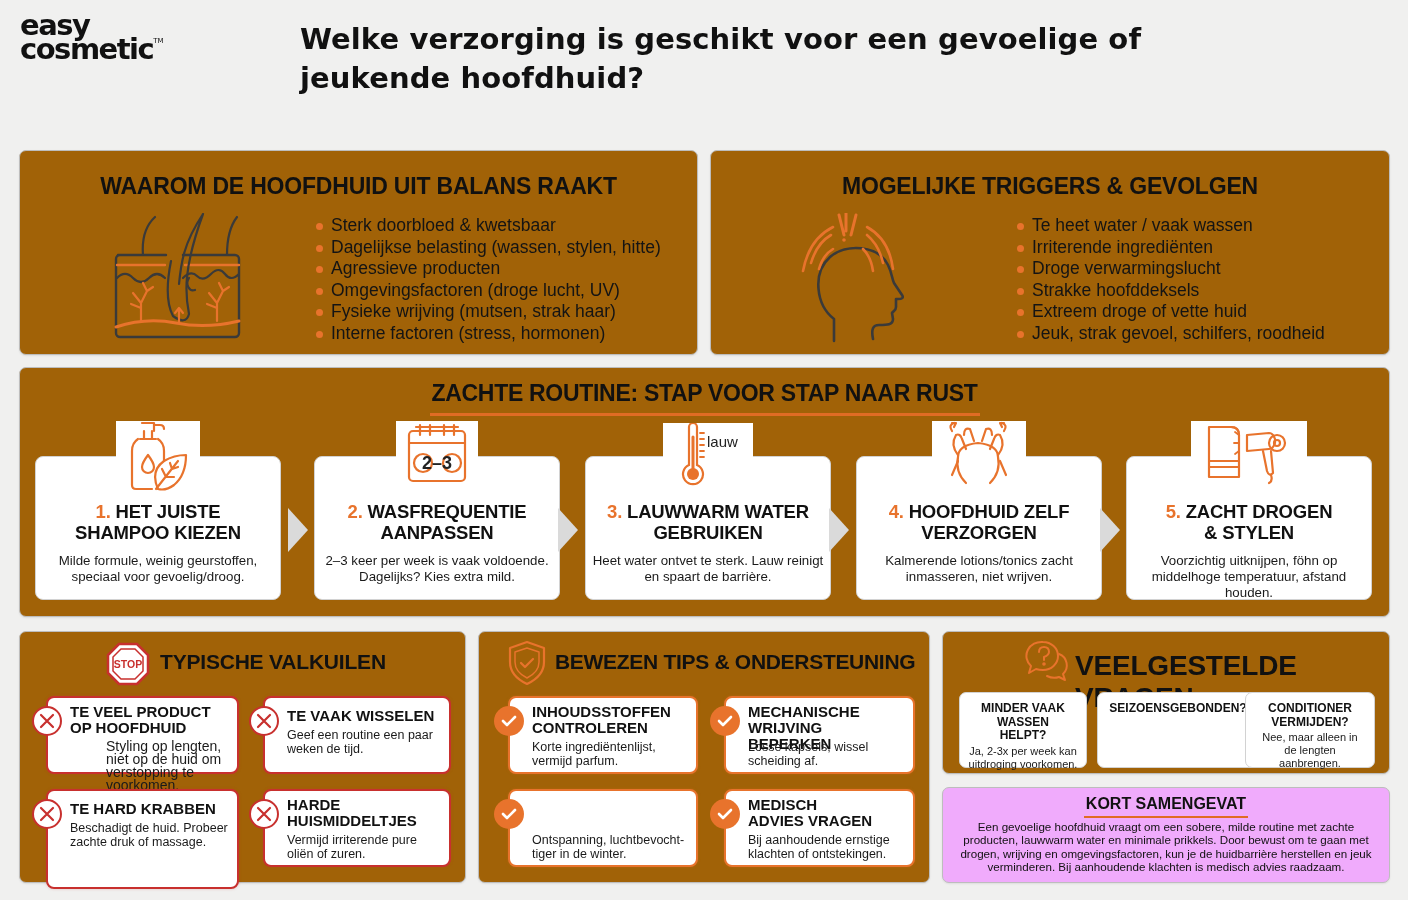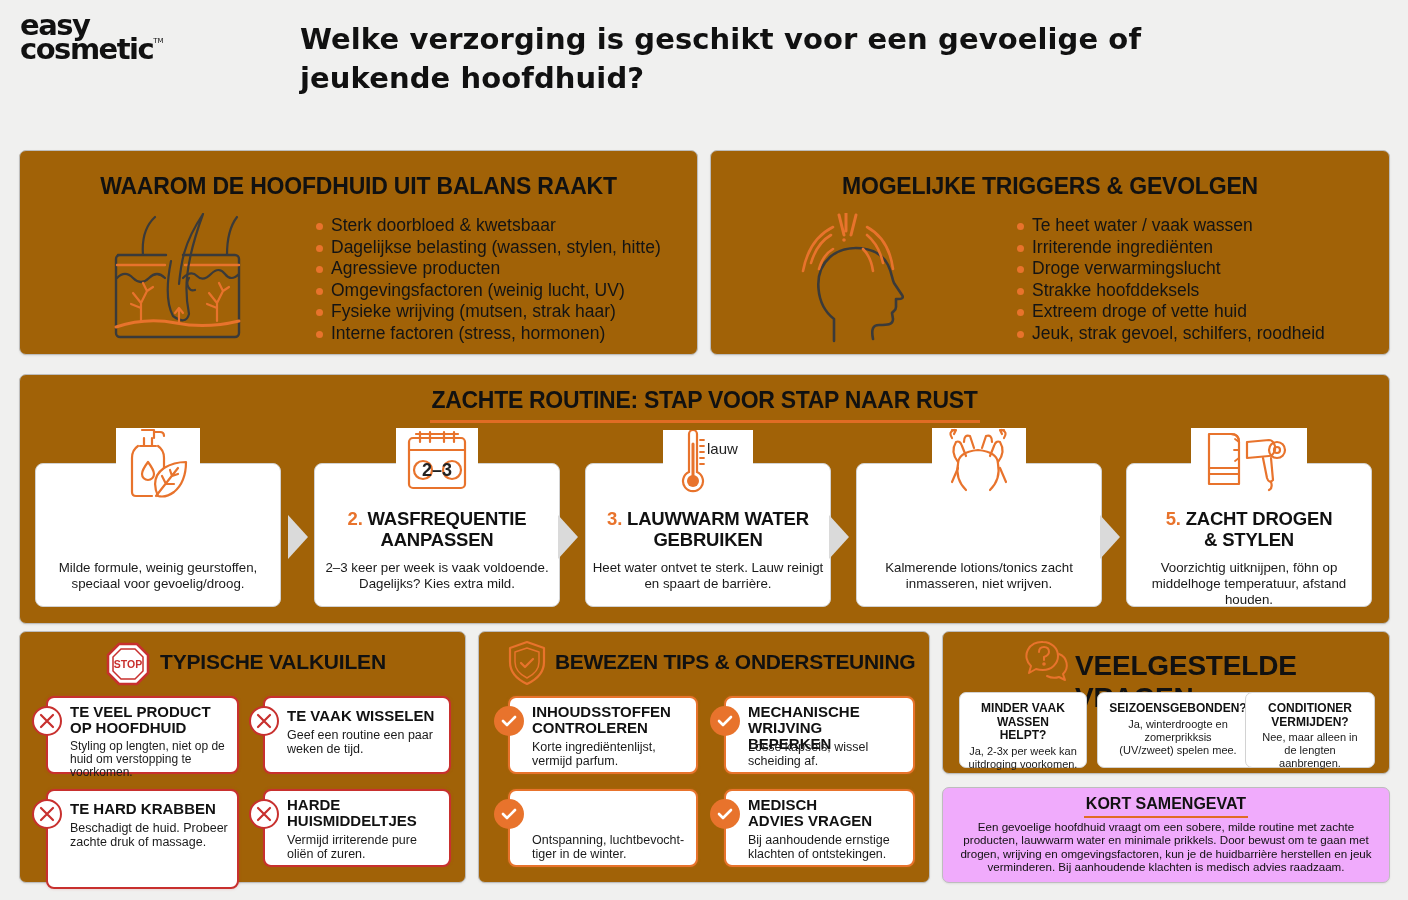--- a/index.html
+++ b/index.html
@@ -73,21 +73,21 @@
     <path d="M76 65 c-4 6 0 14 6 12" stroke="#3a3a3a" stroke-width="2.2"></path>
     <path d="M3 114 q30 -10 60 -4 t63 -2" stroke="#e8732c" stroke-width="3"></path>
     <path d="M66 110 v-14 m-4 4 l4 -5 l4 5" stroke="#e8732c" stroke-width="2.2"></path>
     <path d="M28 108 v-18 l-8 -10 m8 10 l6 -12 l-4 -8 m4 8 l6 -4 M28 95 l-10 -4" stroke="#e8732c" stroke-width="2.2"></path>
     <path d="M104 108 v-18 l-8 -10 m8 10 l6 -12 l-4 -8 m4 8 l6 -4 M104 95 l-10 -4" stroke="#e8732c" stroke-width="2.2"></path>
   </svg>
   <ul class="bullets" style="left:295px; top:64px;">
     <li>Sterk doorbloed &amp; kwetsbaar</li>
     <li>Dagelijkse belasting (wassen, stylen, hitte)</li>
     <li>Agressieve producten</li>
-    <li>Omgevingsfactoren (weinig lucht, UV)</li>
+    <li>Omgevingsfactoren (droge lucht, UV)</li>
     <li>Fysieke wrijving (mutsen, strak haar)</li>
     <li>Interne factoren (stress, hormonen)</li>
   </ul>
 </div>
 
 <div class="abs panel" style="left:710px; top:150px; width:680px; height:205px;">
   <div class="panel-title" style="top:22px;">MOGELIJKE TRIGGERS &amp; GEVOLGEN</div>
   <svg style="position:absolute; left:90px; top:62px;" width="120" height="130" viewBox="0 0 120 130" fill="none" stroke-linecap="round" stroke-linejoin="round">
     <path d="M33 128 v-22 c-18 -14 -22 -46 -4 -62 c16 -14 48 -12 58 8 c4 8 4 14 6 18 l8 12 c2 3 0 4 -4 4 l-2 0 l0 8 c0 4 -3 4 -4 6 l1 6 c0 6 -6 6 -14 6 c-6 0 -8 4 -6 14" stroke="#3a3a3a" stroke-width="2.6"></path>
     <path d="M38 2 l5 20 M45 0 v18 M55 2 l-5 20" stroke="#e8732c" stroke-width="3"></path>
@@ -98,35 +98,36 @@
   <ul class="bullets" style="left:305px; top:64px;">
     <li>Te heet water / vaak wassen</li>
     <li>Irriterende ingrediënten</li>
     <li>Droge verwarmingslucht</li>
     <li>Strakke hoofddeksels</li>
     <li>Extreem droge of vette huid</li>
     <li>Jeuk, strak gevoel, schilfers, roodheid</li>
   </ul>
 </div>
 
-<div class="abs panel" style="left:19px; top:367px; width:1371px; height:250px;margin-top:7px;">
+<div class="abs panel" style="left:19px; top:367px; width:1371px; height:250px;">
   <div class="routine-title"><span>ZACHTE ROUTINE: STAP VOOR STAP NAAR RUST</span></div>
 
   <div class="step" style="left:15px;">
     <div class="step-icon">
       <svg width="64" height="70" viewBox="0 0 64 70" fill="none" stroke="#e8732c" stroke-width="2.2" stroke-linejoin="round" stroke-linecap="round">
         <path d="M16 2 h12 v8 M28 4 h6 q4 0 4 4"></path>
           <path d="M18 10 v8 M26 10 v8 M14 18 h16"></path>
         <path d="M12 18 q-6 4 -6 12 v34 q0 4 4 4 h16"></path>
           <path d="M32 18 q6 4 6 12 v10"></path>
         <path d="M22 34 q-6 8 -6 12 a6 6 0 0 0 12 0 q0 -4 -6 -12z"></path>
         <path d="M32 68 q-8 -18 6 -28 q10 -6 22 -6 q0 20 -12 30 q-8 6 -16 4z"></path>
         <path d="M30 68 l22 -28 M40 56 l-4 -8 M40 56 l8 0 M46 48 l-2 -6 M46 48 l6 -2"></path>
       </svg>
     </div>
+    <div class="step-title"><span class="num">1.</span> <span>HET JUISTE</span><br><span>SHAMPOO KIEZEN</span></div>
     <div class="step-desc">Milde formule, weinig geurstoffen, speciaal voor gevoelig/droog.</div>
   </div>
   <div class="arrow" style="left:268px;"></div>
 
   <div class="step" style="left:294px;">
     <div class="step-icon">
       <svg width="62" height="64" viewBox="0 0 62 64" fill="none" stroke="#e8732c" stroke-width="2.2" stroke-linejoin="round" stroke-linecap="round">
         <rect x="3" y="10" width="56" height="50" rx="4"></rect>
           <path d="M3 22 h56"></path>
         <path d="M14 4 v10 M24 4 v10 M38 4 v10 M48 4 v10 M10 6 h42"></path>
@@ -158,20 +159,21 @@
   <div class="step" style="left:836px;">
     <div class="step-icon">
       <svg width="74" height="66" viewBox="0 0 74 66" fill="none" stroke="#e8732c" stroke-width="2.2" stroke-linejoin="round" stroke-linecap="round">
         <path d="M24 62 c-8 -8 -10 -16 -8 -26 q0 -12 20 -14 q20 2 20 14 c2 10 0 18 -8 26"></path>
         <path d="M16 34 q-8 -10 -2 -20 q4 -2 6 4 l4 10 M22 14 q0 -8 6 -6 l4 12"></path>
         <path d="M56 34 q8 -10 2 -20 q-4 -2 -6 4 l-4 10 M50 14 q0 -8 -6 -6 l-4 12"></path>
         <path d="M10 10 q-4 -6 2 -8 m-2 0 l4 0 l-2 4 M62 10 q4 -6 -2 -8 m2 0 l-4 0 l2 4"></path>
         <path d="M16 40 l-6 14 M58 40 l6 14"></path>
       </svg>
     </div>
+    <div class="step-title"><span class="num">4.</span> <span>HOOFDHUID ZELF</span><br><span>VERZORGEN</span></div>
     <div class="step-desc">Kalmerende lotions/tonics zacht inmasseren, niet wrijven.</div>
   </div>
   <div class="arrow" style="left:1080px;"></div>
 
   <div class="step" style="left:1106px;">
     <div class="step-icon">
       <svg width="96" height="64" viewBox="0 0 96 64" fill="none" stroke="#e8732c" stroke-width="2.2" stroke-linejoin="round" stroke-linecap="round">
         <path d="M8 6 h22 q8 0 8 8 v42 h-30z"></path>
           <path d="M8 40 h30 M8 46 h30"></path>
         <path d="M30 6 q8 0 8 8"></path>
@@ -194,21 +196,21 @@
     <polygon points="15,7 29,7 37,15 37,29 29,37 15,37 7,29 7,15" fill="#fff" stroke="#c8302e" stroke-width="1.5"></polygon>
     <text x="22" y="26" text-anchor="middle" font-family="Liberation Sans, sans-serif" font-size="10.5" font-weight="bold" fill="#c8302e">STOP</text>
   </svg>
   <div style="position:absolute; left:140px; top:18px; font-weight:bold; font-size:21px; letter-spacing:-0.2px;">TYPISCHE VALKUILEN</div>
 
   <div class="card card-red" style="left:26px; top:64px; width:193px; height:78px;">
     <div class="xbadge"><svg width="26" height="26" viewBox="0 0 26 26">
           <path d="M7 7 L19 19 M19 7 L7 19" stroke="#c8302e" stroke-width="2.2" stroke-linecap="round"></path>
         </svg></div>
     <div class="card-title" style="top:6px;">TE VEEL PRODUCT OP HOOFDHUID</div>
-    <div class="card-desc" style="top:42px; font-size:12px; line-height:13px;">Styling op lengten, niet op de huid om verstopping te voorkomen.</div>
+    <div class="card-desc" style="top:42px; font-size:14px; line-height:13px;margin-left:36px;">Styling op lengten, niet op de huid om verstopping te voorkomen.</div>
   </div>
   <div class="card card-red" style="left:243px; top:64px; width:188px; height:78px;">
     <div class="xbadge"><svg width="26" height="26" viewBox="0 0 26 26">
           <path d="M7 7 L19 19 M19 7 L7 19" stroke="#c8302e" stroke-width="2.2" stroke-linecap="round"></path>
         </svg></div>
     <div class="card-title" style="top:10px;">TE VAAK WISSELEN</div>
     <div class="card-desc" style="top:30px;">Geef een routine een paar weken de tijd.</div>
   </div>
   <div class="card card-red" style="left:26px; top:157px; width:193px; height:100px;">
     <div class="xbadge"><svg width="26" height="26" viewBox="0 0 26 26">
@@ -271,21 +273,20 @@
       <circle cx="19" cy="24" r="0.8" fill="#e8732c"></circle>
   </svg>
   <div style="position:absolute; left:132px; top:18px; font-weight:bold; font-size:28px; letter-spacing:-0.2px;">VEELGESTELDE VRAGEN</div>
 
   <div class="faq" style="left:16px;">
     <div class="faq-q" style="padding:0 18px;">MINDER VAAK WASSEN HELPT?</div>
     <div class="faq-a" style="padding:0 6px;">Ja, 2-3x per week kan uitdroging voorkomen.</div>
   </div>
   <div class="faq" style="left:154px; width:162px;">
     <div class="faq-q">SEIZOENSGEBONDEN?</div>
-    <div class="faq-a" style="padding:0 18px;">Ja, winterdroogte en zomerprikksis (UV/zweet) spelen mee.</div>
   </div>
   <div class="faq" style="left:302px; width:130px;">
     <div class="faq-q" style="padding:0 16px;">CONDITIONER VERMIJDEN?</div>
     <div class="faq-a" style="padding:0 10px;">Nee, maar alleen in de lengten aanbrengen.</div>
   </div>
 </div>
 
 <div class="abs panel" style="left:942px; top:787px; width:448px; height:96px; background:#f0abfc;">
   <div class="summary-title"><span>KORT SAMENGEVAT</span></div>
   <div class="summary-text">Een gevoelige hoofdhuid vraagt om een sobere, milde routine met zachte producten, lauwwarm water en minimale prikkels. Door bewust om te gaan met drogen, wrijving en omgevingsfactoren, kun je de huidbarrière herstellen en jeuk verminderen. Bij aanhoudende klachten is medisch advies raadzaam.</div>

